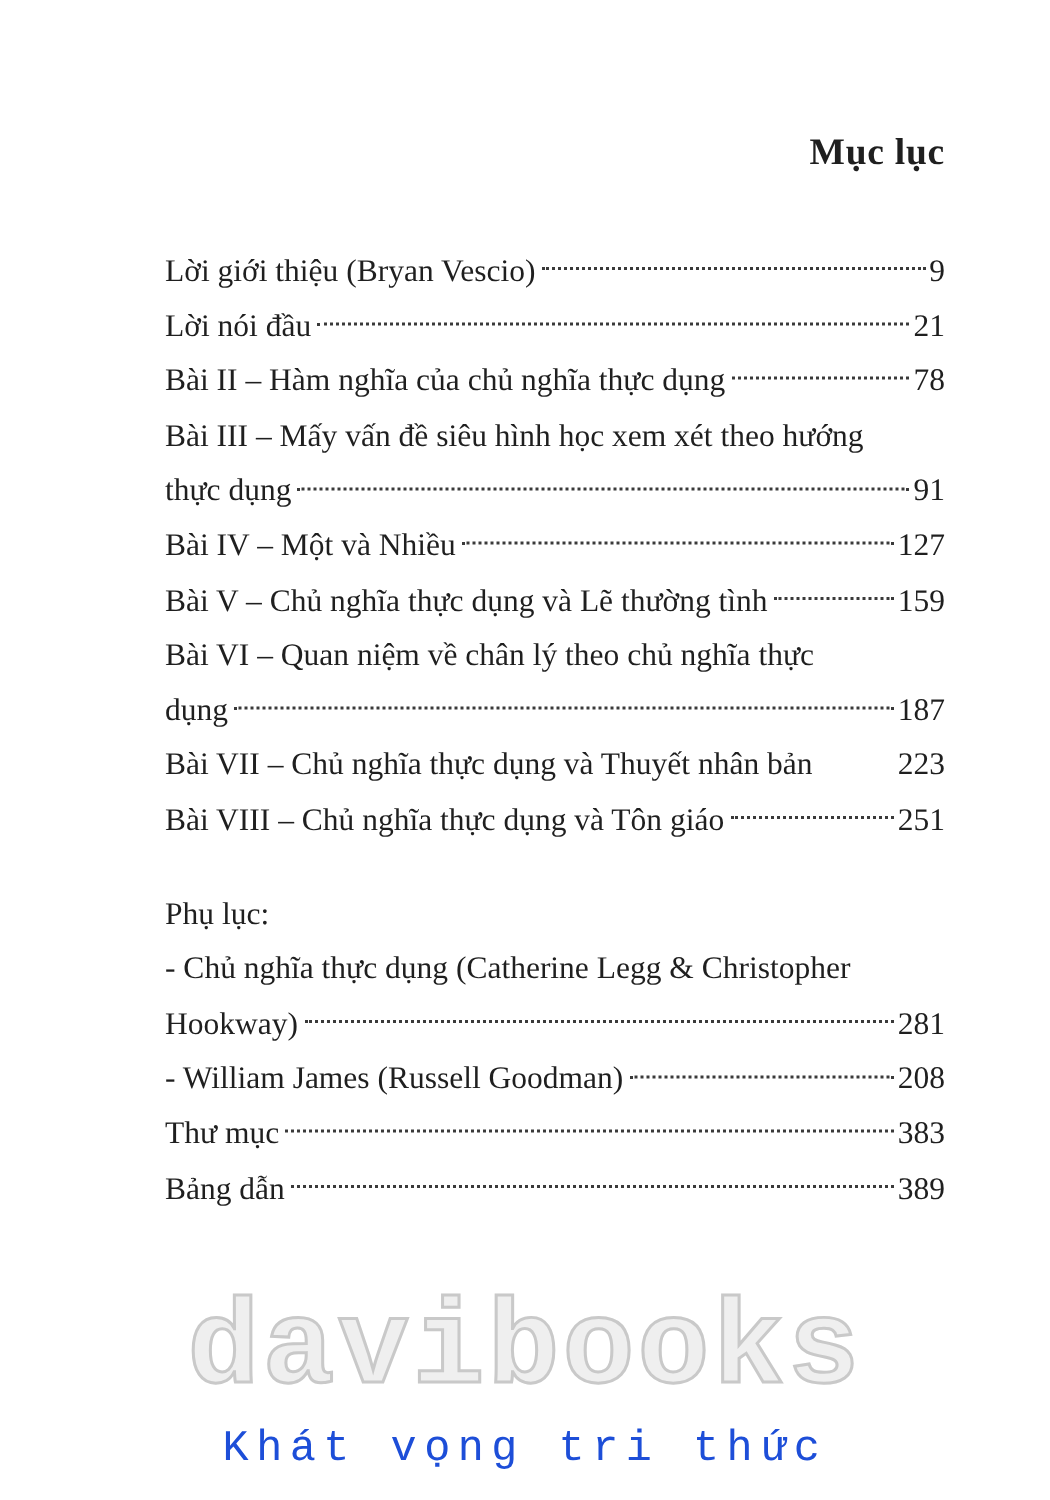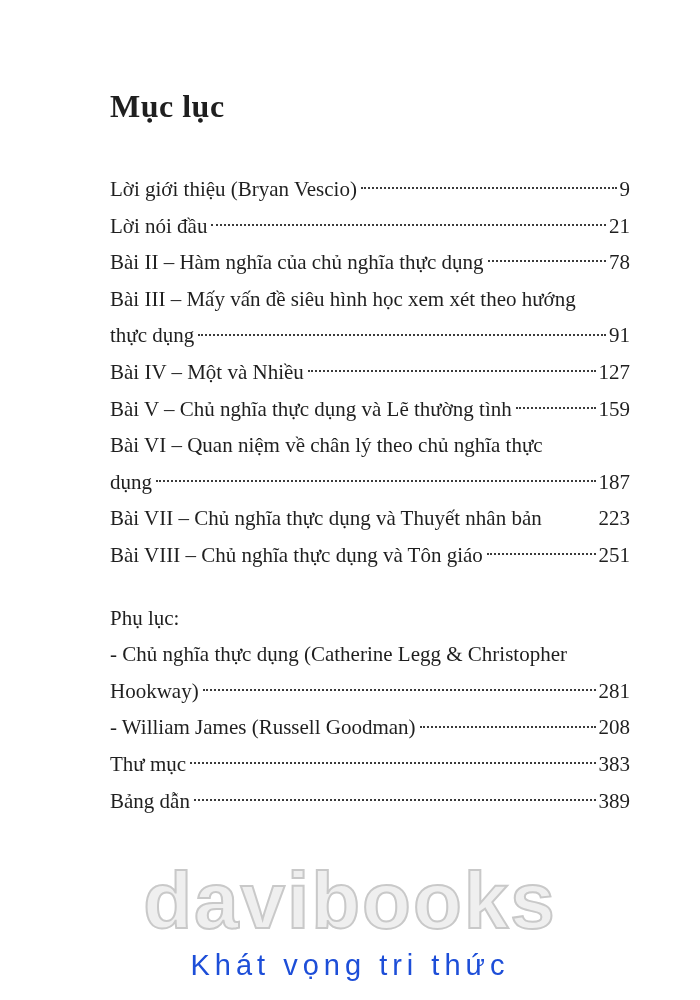--- a/index.html
+++ b/index.html
@@ -12,23 +12,23 @@
     width: 700px;
     height: 1000px;
     background: #ffffff;
     font-family: "Liberation Serif", "DejaVu Serif", serif;
     color: #1f1f1f;
     box-sizing: border-box;
     padding: 88px 70px 0 110px;
     overflow: hidden;
   }
   .title {
-    font-size: 32px;
+    font-size: 25px;
     font-weight: bold;
-    text-align: left;
+    text-align: right;
     margin: 0 0 46px 0;
     letter-spacing: 0.5px;
   }
   .toc {
     font-size: 21px;
   }
   .row {
     display: flex;
     align-items: center;
     line-height: 36.6px;
@@ -54,21 +54,21 @@
   }
   .appendix-heading {
     margin-top: 26px;
   }
   .watermark {
     position: absolute;
     left: 0;
     right: 0;
     bottom: 18px;
     text-align: center;
-    font-family: Liberation Sans, sans-serif;
+    font-family: Liberation Mono, monospace;
     pointer-events: none;
     user-select: none;
   }
   .wm-brand {
     font-size: 80px;
     font-weight: 700;
     line-height: 1;
     color: #efefef;
     -webkit-text-stroke: 2px #c9c9c9;
     letter-spacing: 2px;

